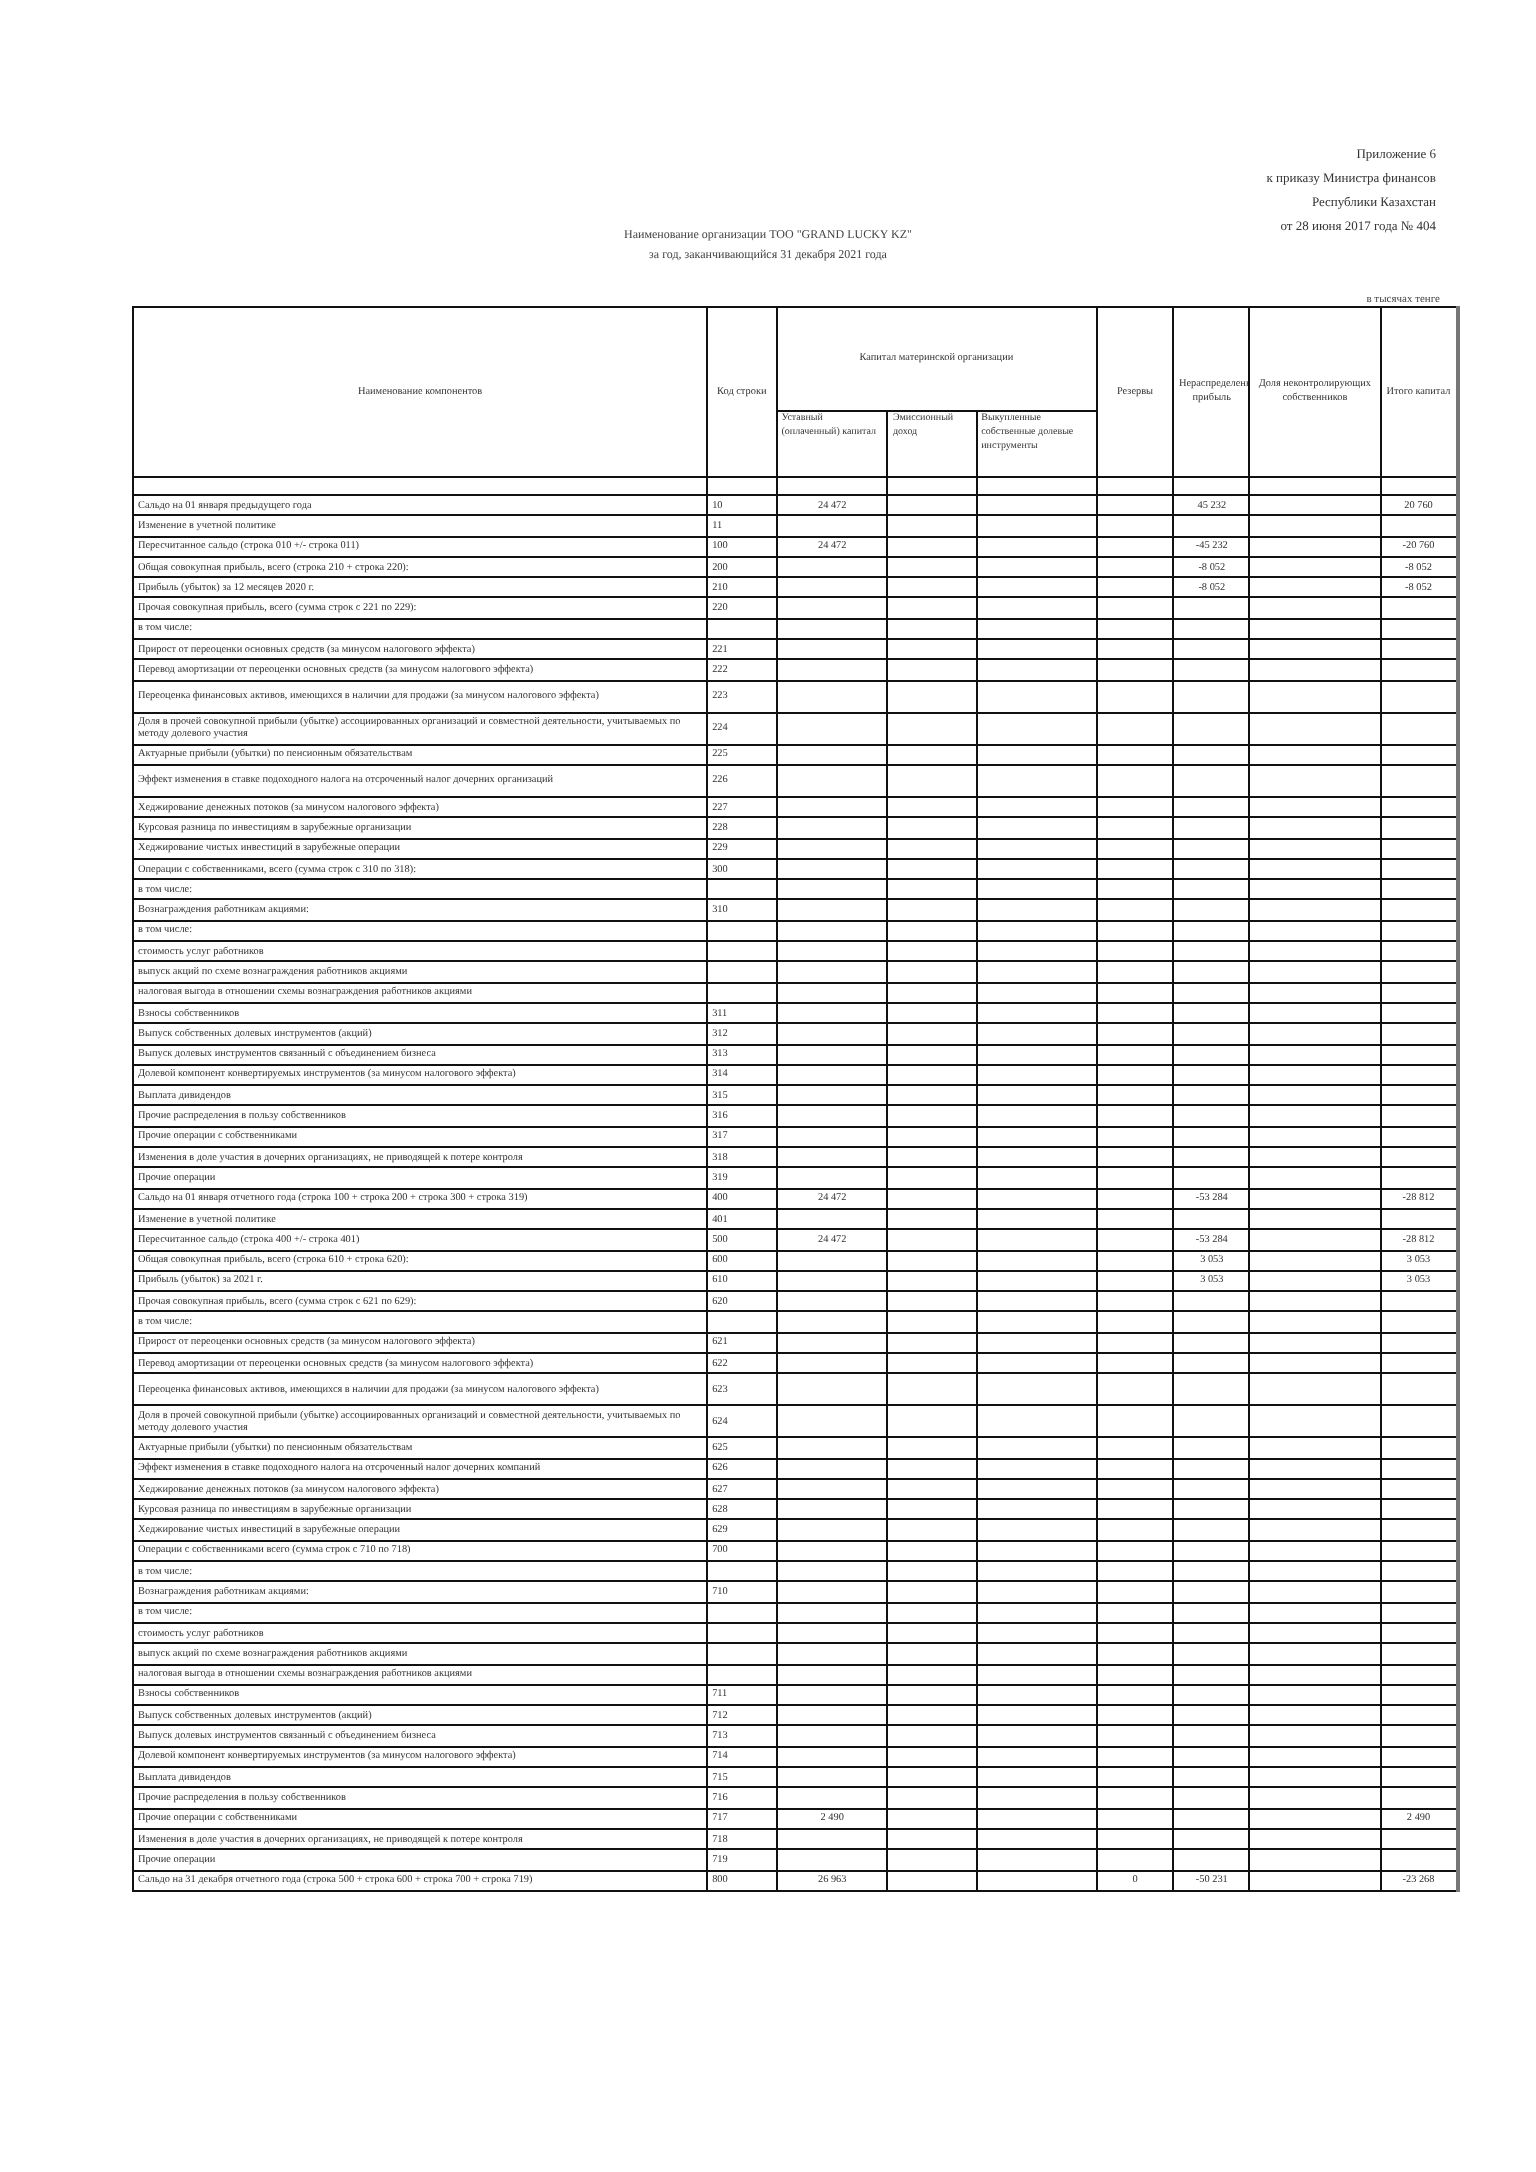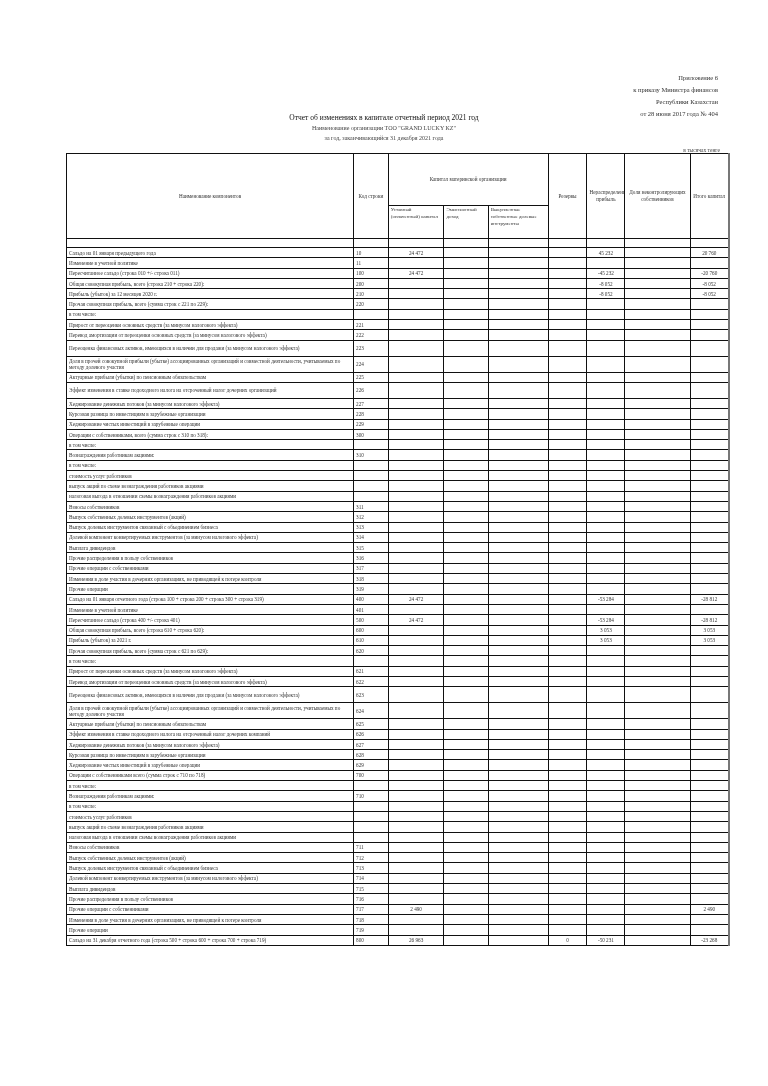--- a/index.html
+++ b/index.html
@@ -26,21 +26,20 @@
 <body>
 
 <div class="appendix">
   <div>Приложение 6</div>
   <div>к приказу Министра финансов</div>
   <div>Республики Казахстан</div>
   <div>от 28 июня 2017 года № 404</div>
 </div>
 
 <div class="titles">
-  <div class="t1">Отчет об изменениях в капитале отчетный период 2021 год</div>
   <div class="t2">Наименование организации TOO "GRAND LUCKY KZ"</div>
   <div class="t3">за год, заканчивающийся 31 декабря 2021 года</div>
 </div>
 <div class="units">в тысячах тенге</div>
 
 <table>
   <colgroup>
     <col class="c-name">
       <col class="c-code">
       <col class="c-a">

